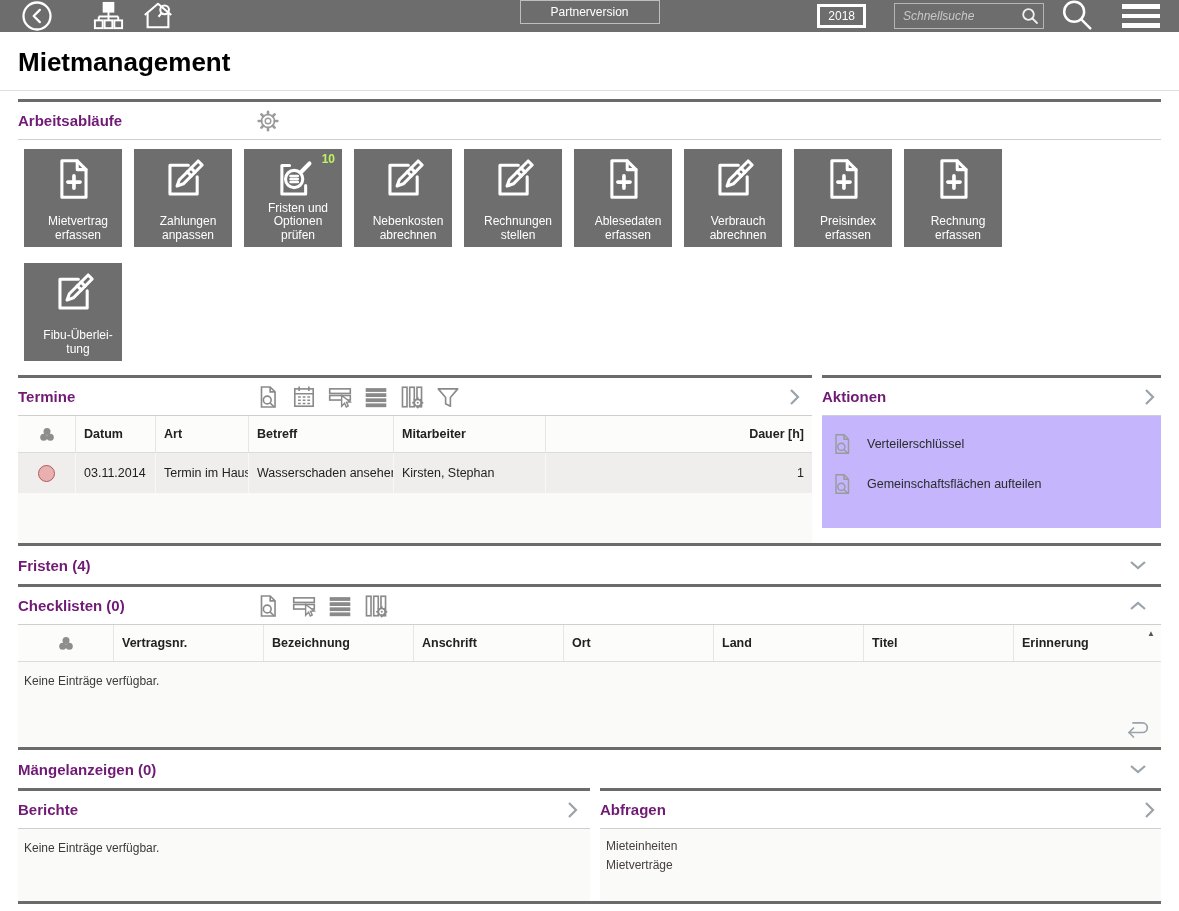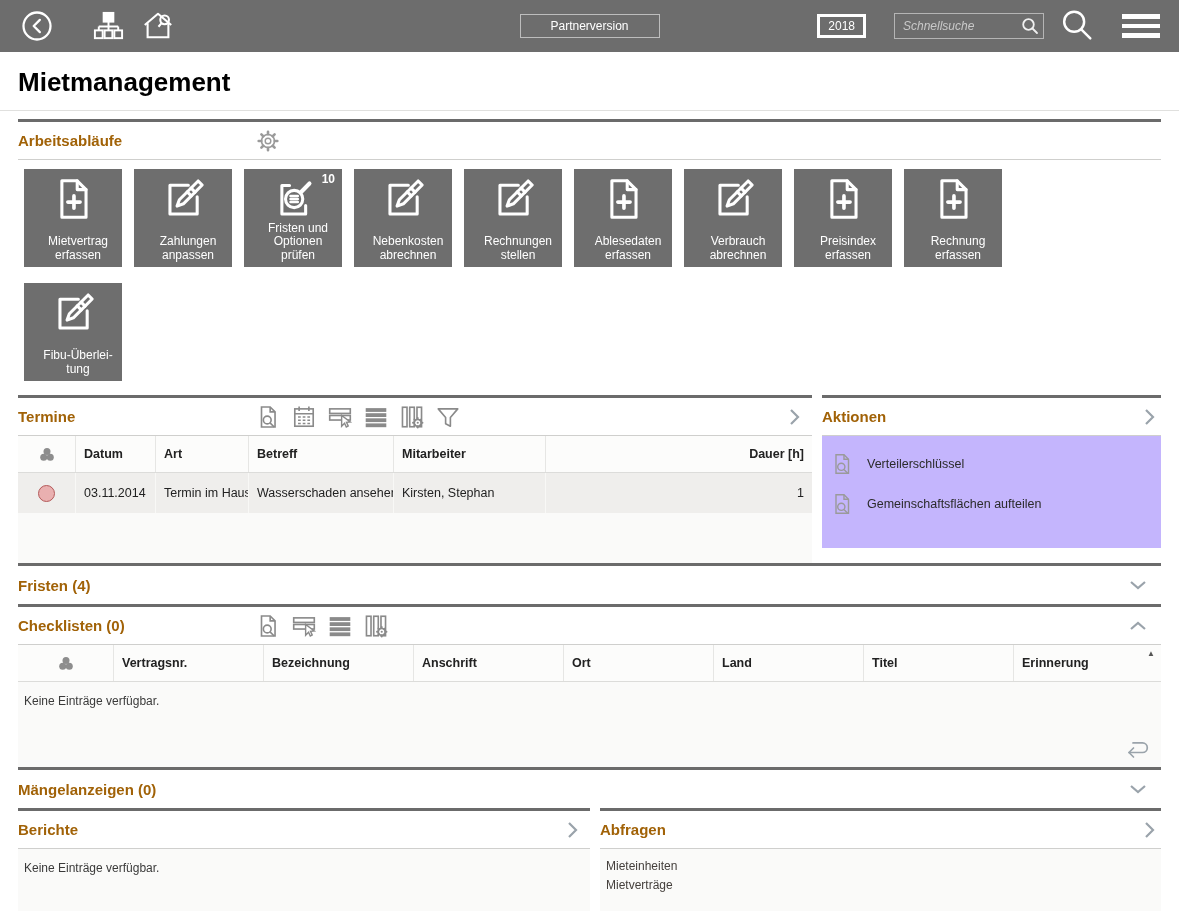--- a/index.html
+++ b/index.html
@@ -1,20 +1,20 @@
 <!DOCTYPE html>
 <html><head>
 <meta charset="utf-8">
 <style>
   * { margin:0; padding:0; box-sizing:border-box; }
   body { font-family: "Liberation Sans", sans-serif; background:#fff; }
   .app { width:1179px; height:911px; overflow:hidden; background:#fff; position:relative; }
 
   
-  .topbar { height:52px; background:#6d6d6d; display:flex; align-items:center; position:relative; }
+  .topbar { height:32px; background:#6d6d6d; display:flex; position:relative; }
   .tb-icon { display:flex; align-items:center; justify-content:center; cursor:pointer; }
   .tb-back { margin-left:20px; }
   .tb-org  { margin-left:38px; }
   .tb-home { margin-left:16px; }
   .tb-center-btn { position:absolute; left:50%; transform:translateX(-50%);
     min-width:140px; height:24px; border:1px solid #bdbdbd; color:#fff; font-size:12px;
     display:flex; align-items:center; justify-content:center; padding:0 12px; background:transparent; }
   .tb-right { margin-left:auto; display:flex; align-items:center; padding-right:19px; }
   .tb-year { min-width:46px; height:24px; border:3px solid #ffffff; color:#fff; font-size:12px;
     display:flex; align-items:center; justify-content:center; padding:0 8px; }
@@ -30,34 +30,34 @@
 
   
   .page-title-bar { padding:15px 18px 12px; border-bottom:1px solid #e0e0de; margin-bottom:8px; }
   .page-title-bar h1 { font-size:26px; font-weight:bold; color:#000; }
 
   
   .section { margin:0 18px; }
   .dark-top { border-top:3px solid #6b6b6b; }
   .sec-head { display:flex; align-items:center; height:38px; background:#fff; }
   .sec-head.bordered { border-bottom:1px solid #cfcfcd; }
-  .sec-title { font-size:15px; font-weight:bold; color:#a16207; }
+  .sec-title { font-size:15px; font-weight:bold; color:#701a75; }
   .sec-title.fixed { min-width:237px; }
   .toolbar { display:flex; align-items:center; gap:10px; }
   .chev-right { margin-left:auto; margin-right:12px; cursor:pointer; }
   .chev-updown { margin-left:auto; margin-right:14px; cursor:pointer; }
 
   
   .tiles { display:flex; flex-wrap:wrap; gap:16px 12px; padding:9px 6px 14px; background:#fff; }
   .tile { width:98px; height:98px; background:#6e6e6e; position:relative; cursor:pointer;
     display:flex; flex-direction:column; align-items:center; }
   .tile svg { margin-top:7px; }
   .tile-label { position:absolute; bottom:5px; left:12px; right:2px; text-align:center;
     color:#fff; font-size:12px; line-height:13.5px; }
-  .tile-badge { position:absolute; top:3px; right:7px; color:#ffffff; font-size:12px; font-weight:600;margin-left:36px; }
+  .tile-badge { position:absolute; top:3px; right:7px; color:#bef264; font-size:12px; font-weight:600;margin-left:36px; }
 
   
   .panel-row { display:flex; align-items:flex-start; margin:0 18px; }
   .panel-left { width:794px; }
   .panel-right { flex:1; margin-left:10px; }
 
   
   .t-grid { display:grid; grid-template-columns:57px 80px 93px 145px 152px 1fr; }
   .t-head { background:#fcfcfb; border-bottom:1px solid #dcdcda; }
   .t-head .cell { font-weight:bold; }

